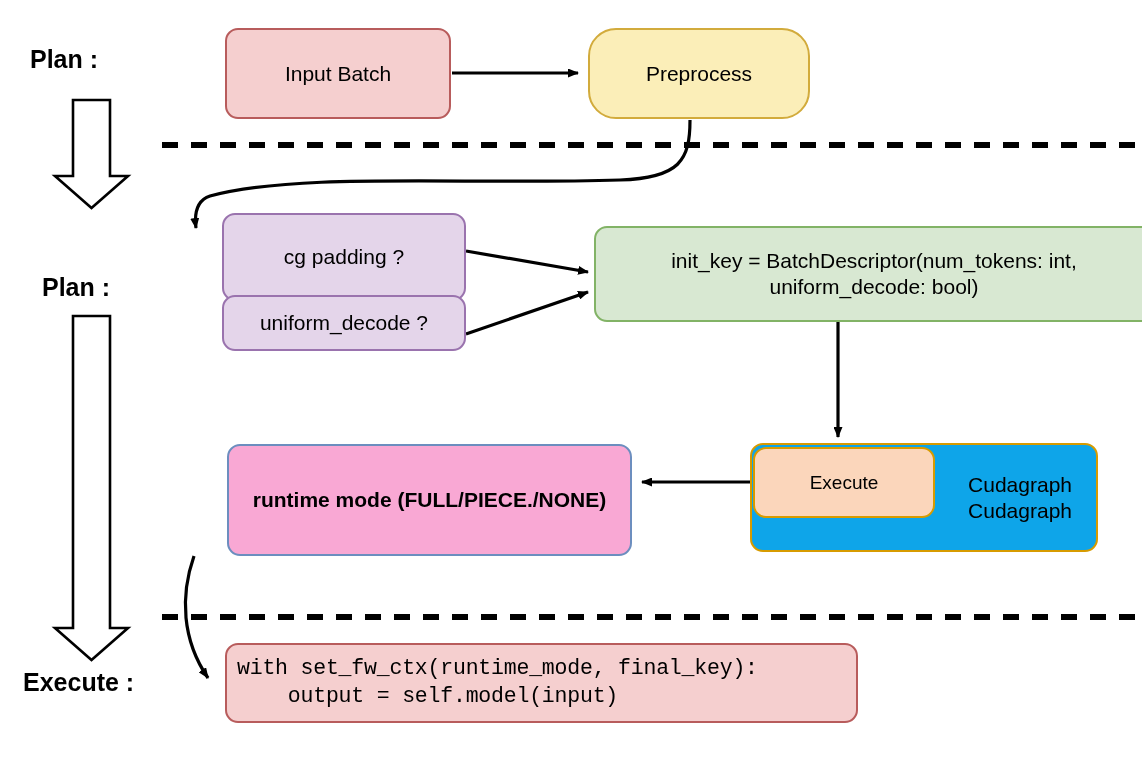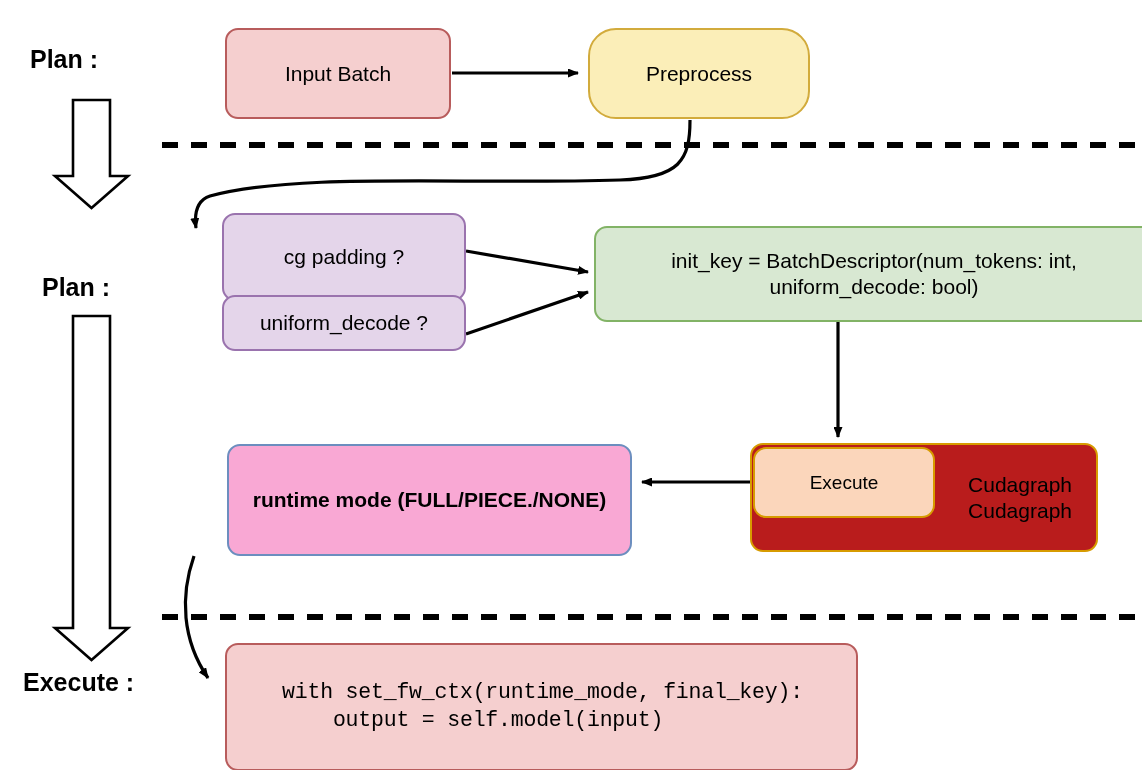--- a/index.html
+++ b/index.html
@@ -49,21 +49,21 @@
     font-size: 21px;
     line-height: 1.22;
     color: #000000;
     padding: 2px 8px;
   }
   .node-pink   { background: #f5cfcf; border-color: #b85c5c; }
   .node-yellow { background: #fbeeb8; border-color: #d2ab3c; }
   .node-purple { background: #e4d5ea; border-color: #9a73ae; }
   .node-green  { background: #d8e8d2; border-color: #82b366; }
   .node-blue   { background: #f9a8d4; border-color: #6c8ebf; font-weight: bold; }
-  .node-orange-outer { background: #b91c1c; border-color: #d79b00; align-items: center; }
+  .node-orange-outer { background: #0ea5e9; border-color: #d79b00; align-items: center; }
   .node-orange-inner { background: #fbd6bb; border-color: #d79b00; }
   .node-code {
     background: #f5cfcf;
     border-color: #b85c5c;
     font-family: "Liberation Mono", monospace;
     font-size: 21.5px;
     line-height: 1.30;
     justify-content: flex-start;
     text-align: left;
     white-space: pre;
@@ -145,18 +145,18 @@
     <span style="text-align:center;">
       <span>Cudagraph</span><br>
       <span>Cudagraph</span>
     </span>
   </div>
 
   <div class="node node-orange-inner" style="left:753px; top:447px; width:182px; height:71px; font-size:19px;">
     <span>Execute</span>
   </div>
 
-  <div class="node node-code" style="left:225px; top:643px; width:633px; height:128px;justify-content:center;">
+  <div class="node node-code" style="left:225px; top:643px; width:633px; height:80px;">
     <span class="code-text"><span>with set_fw_ctx(runtime_mode, final_key):</span>
 <span>    output = self.model(input)</span></span>
   </div>
 
 </div>
 
 </body></html>

